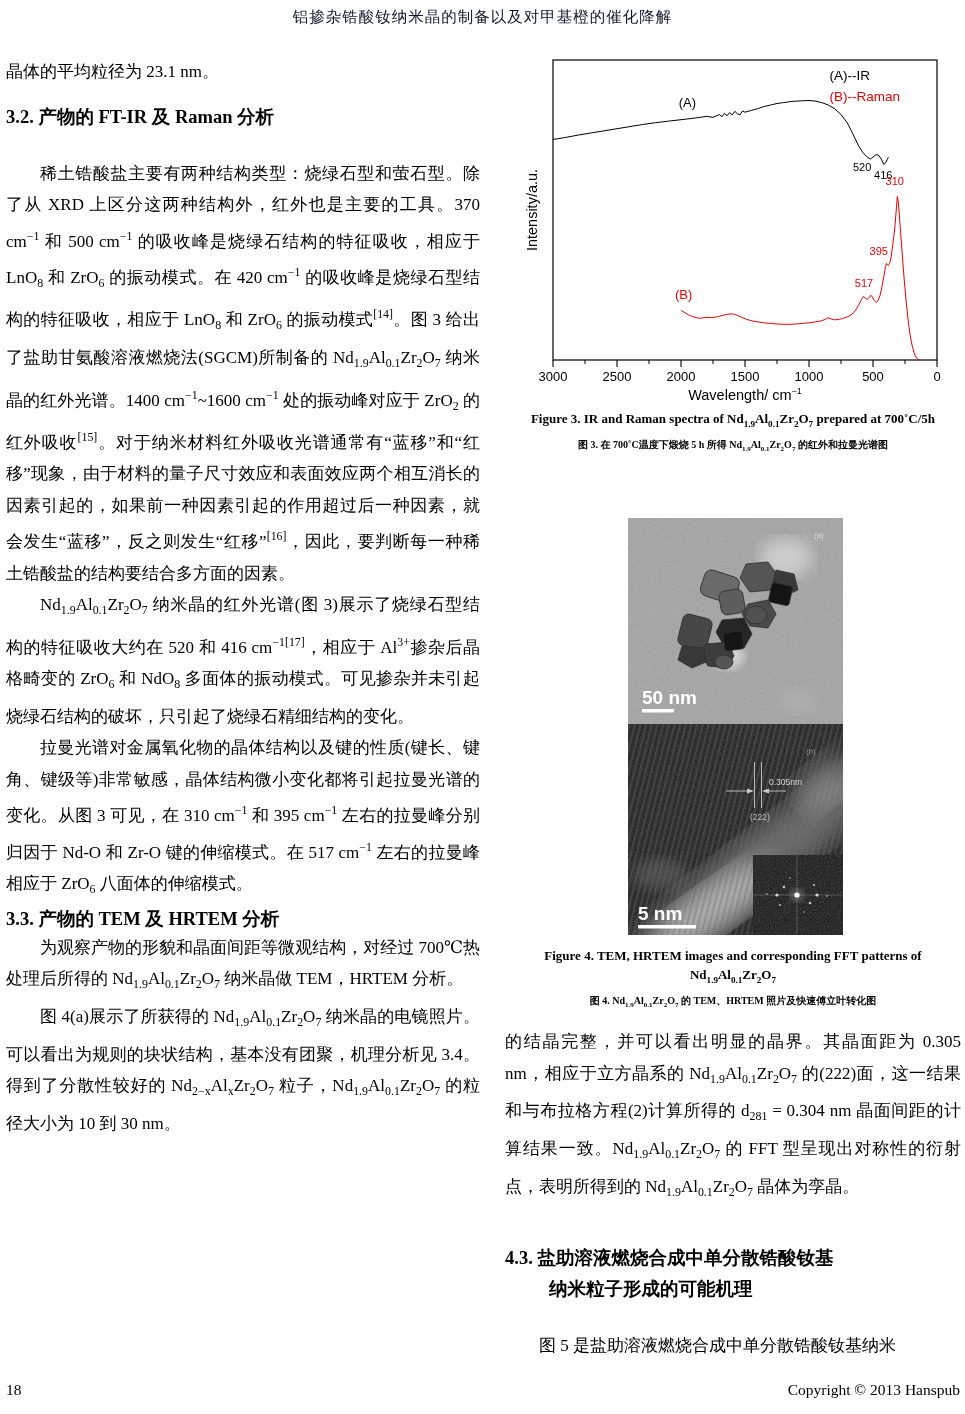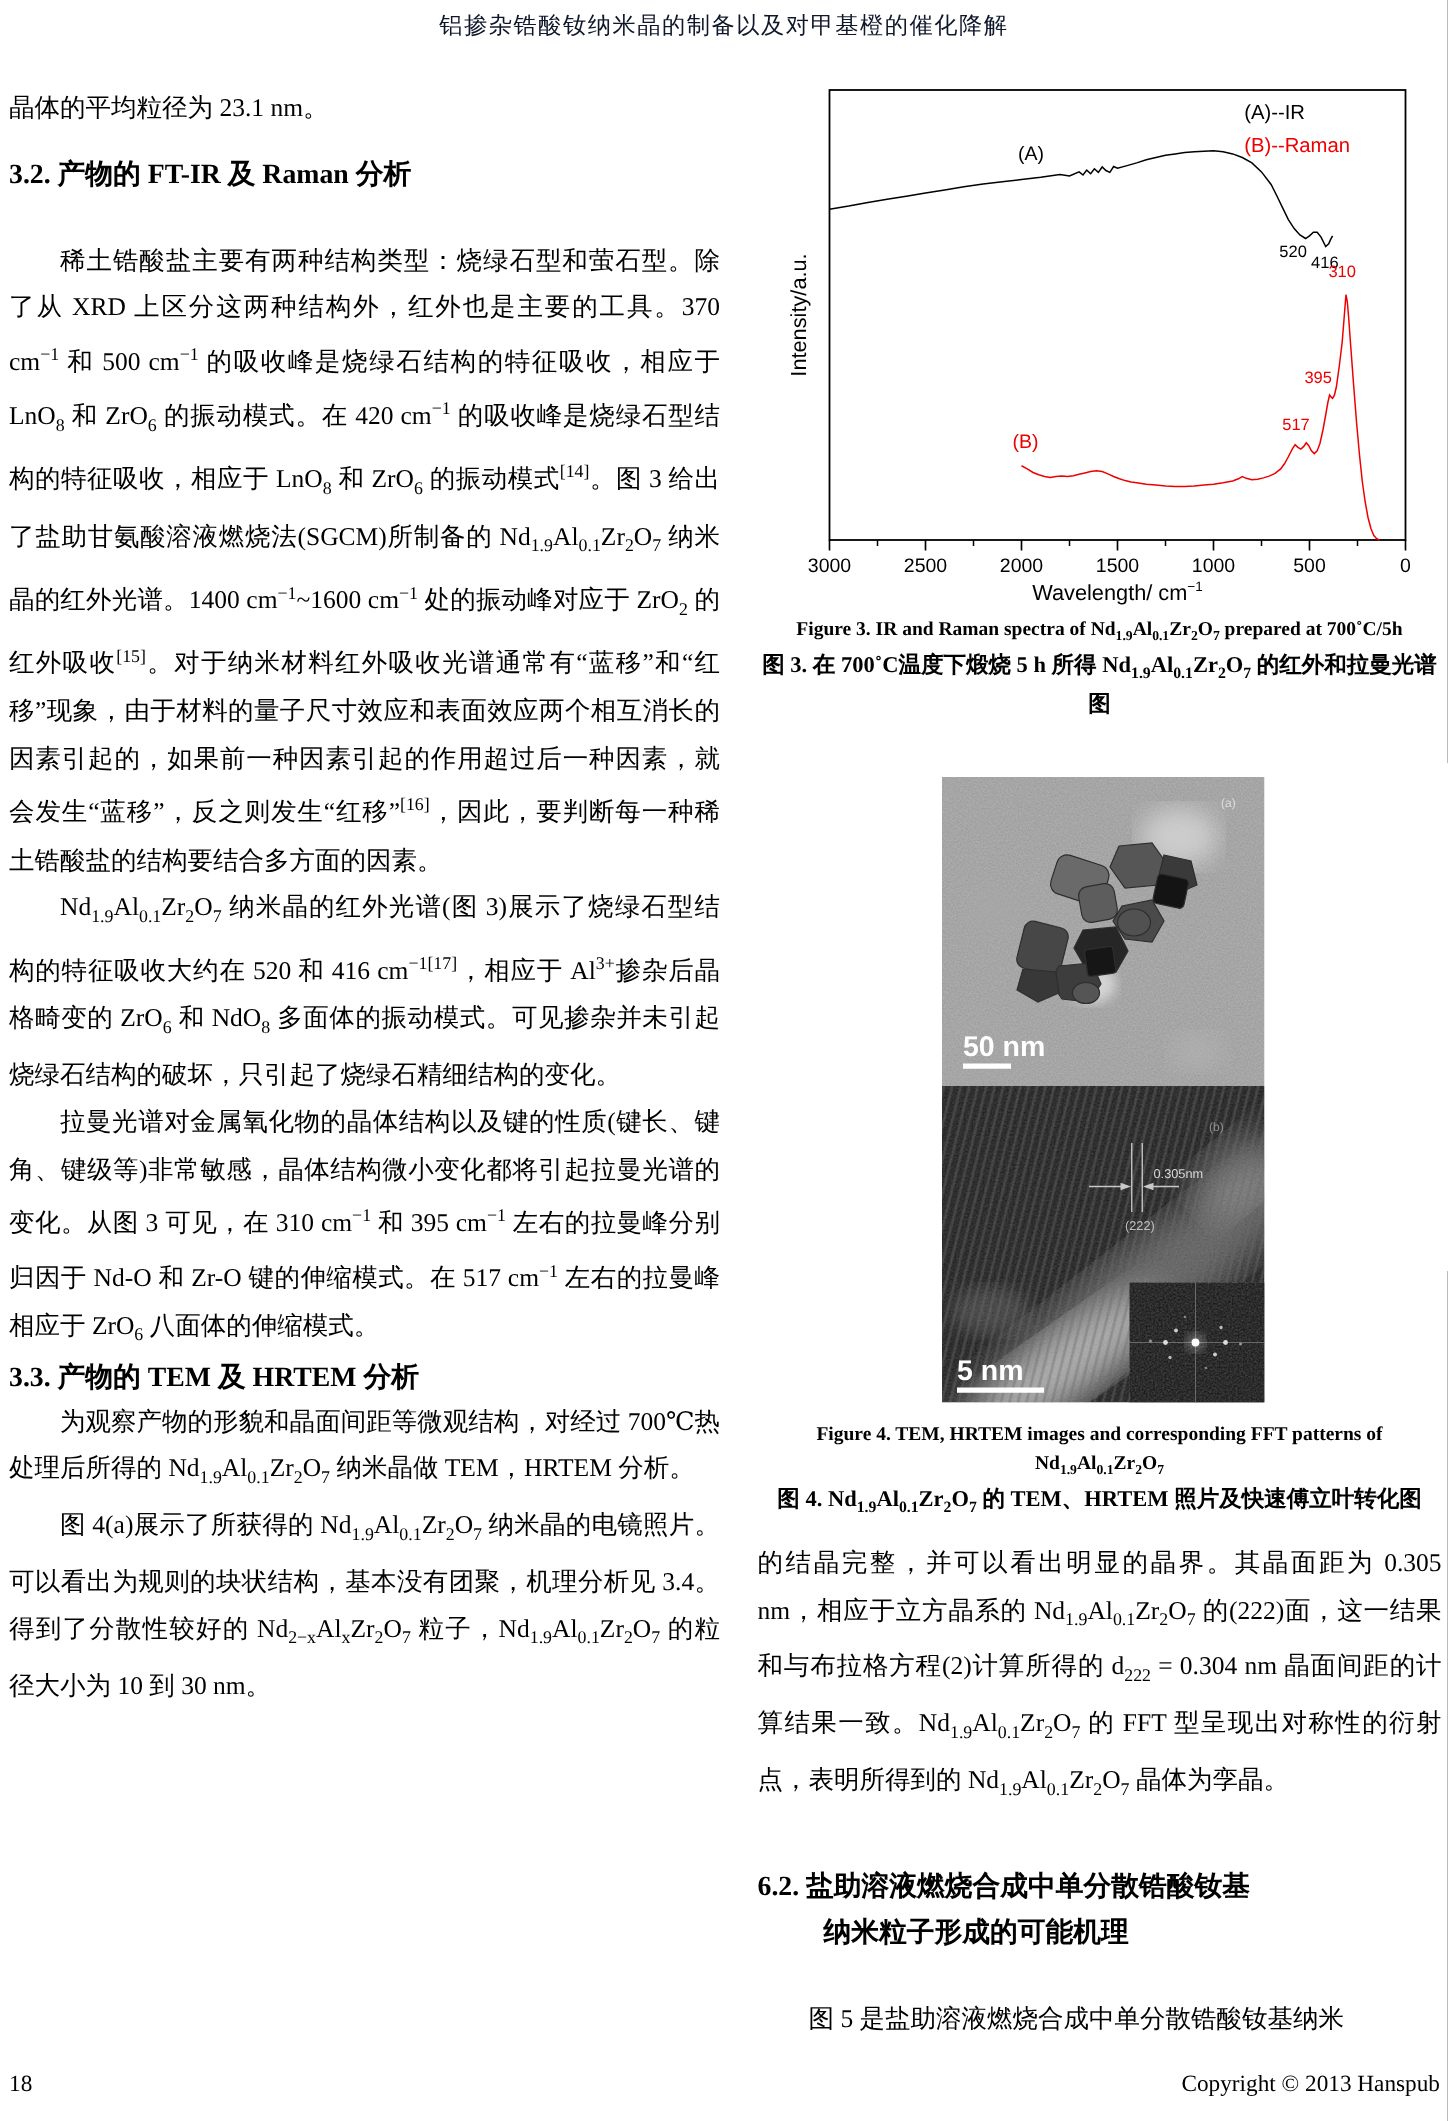--- a/index.html
+++ b/index.html
@@ -11,21 +11,21 @@
   .col-right{position:absolute;left:505px;top:57px;width:456px;}
   .body-text{font-size:17px;line-height:31.5px;text-align:justify;}
   .para{text-indent:2em;margin:0;}
   .para-noindent{text-indent:0;margin:0;}
   .sec-heading{font-weight:bold;font-size:18.5px;line-height:26px;margin:0;
         font-family:"Liberation Serif","DejaVu Serif",serif;}
   .mt16{margin-top:16px;} .mt28{margin-top:28px;} .mt14{}
   .chart-wrap{position:absolute;top:0;left:0;width:456px;height:350px;}
   .fig-caption{position:absolute;left:0;width:456px;text-align:center;font-weight:bold;}
   .fig-caption .en{font-size:13px;line-height:19px;}
-  .fig-caption .zh{font-size:15px;line-height:21px;}
+  .fig-caption .zh{font-size:10px;line-height:21px;}
   .cap3{top:352px;}
   .cap4{top:889px;}
   .tem-stack{position:absolute;top:461px;left:123px;width:215px;}
   .tem-stack svg{display:block;}
   .right-para{position:absolute;top:969px;left:0;width:456px;}
   .sec34{position:absolute;top:1186px;left:0;width:456px;}
   .sec34 .l2{margin-left:44px;}
   .sec34-para{position:absolute;top:1273px;left:0;width:456px;}
   .footer-pageno{position:absolute;left:6px;top:1381px;font-size:15.5px;text-align:center;}
   .footer-copy{position:absolute;right:5px;top:1381px;font-size:15.5px;}
@@ -192,25 +192,25 @@
         <rect x="10" y="201" width="58" height="3.5" fill="#ffffff"></rect>
       </svg>
     </div>
 
     <div class="fig-caption cap4">
       <div class="en">Figure 4. TEM, HRTEM images and corresponding FFT patterns of Nd<sub>1.9</sub>Al<sub>0.1</sub>Zr<sub>2</sub>O<sub>7</sub></div>
       <div class="zh">图 4. Nd<sub>1.9</sub>Al<sub>0.1</sub>Zr<sub>2</sub>O<sub>7</sub> 的 TEM、HRTEM 照片及快速傅立叶转化图</div>
     </div>
 
     <div class="right-para body-text">
-      <p class="para-noindent">的结晶完整，并可以看出明显的晶界。其晶面距为 0.305 nm，相应于立方晶系的 Nd<sub>1.9</sub>Al<sub>0.1</sub>Zr<sub>2</sub>O<sub>7</sub> 的(222)面，这一结果和与布拉格方程(2)计算所得的 d<sub>222</sub> = 0.304 nm 晶面间距的计算结果一致。Nd<sub>1.9</sub>Al<sub>0.1</sub>Zr<sub>2</sub>O<sub>7</sub> 的 FFT 型呈现出对称性的衍射点，表明所得到的 Nd<sub>1.9</sub>Al<sub>0.1</sub>Zr<sub>2</sub>O<sub>7</sub> 晶体为孪晶。</p>
+      <p class="para-noindent">的结晶完整，并可以看出明显的晶界。其晶面距为 0.305 nm，相应于立方晶系的 Nd<sub>1.9</sub>Al<sub>0.1</sub>Zr<sub>2</sub>O<sub>7</sub> 的(222)面，这一结果和与布拉格方程(2)计算所得的 d<sub>281</sub> = 0.304 nm 晶面间距的计算结果一致。Nd<sub>1.9</sub>Al<sub>0.1</sub>Zr<sub>2</sub>O<sub>7</sub> 的 FFT 型呈现出对称性的衍射点，表明所得到的 Nd<sub>1.9</sub>Al<sub>0.1</sub>Zr<sub>2</sub>O<sub>7</sub> 晶体为孪晶。</p>
     </div>
 
     <div class="sec34">
-      <p class="sec-heading" style="line-height:31px;">6.2.  盐助溶液燃烧合成中单分散锆酸钕基</p>
+      <p class="sec-heading" style="line-height:31px;">4.3.  盐助溶液燃烧合成中单分散锆酸钕基</p>
       <p class="sec-heading l2" style="line-height:31px;">纳米粒子形成的可能机理</p>
     </div>
 
     <div class="sec34-para body-text">
       <p class="para">图 5 是盐助溶液燃烧合成中单分散锆酸钕基纳米</p>
     </div>
   </div>
 
   <div class="footer-pageno">18</div>
   <div class="footer-copy">Copyright © 2013 Hanspub</div>

